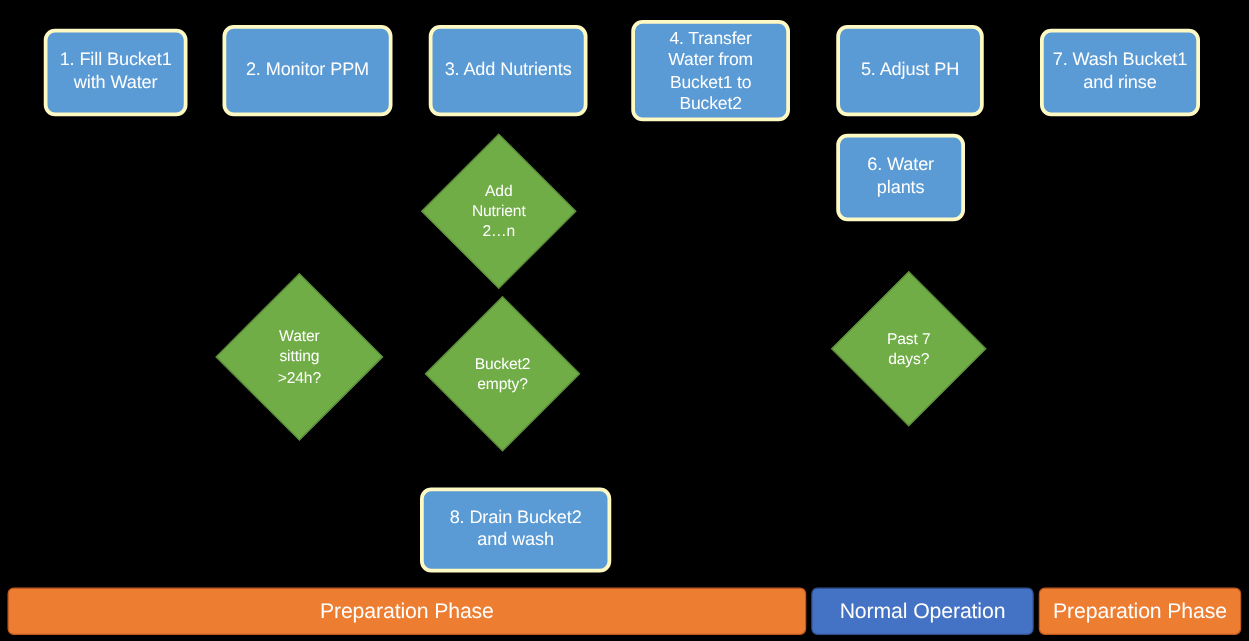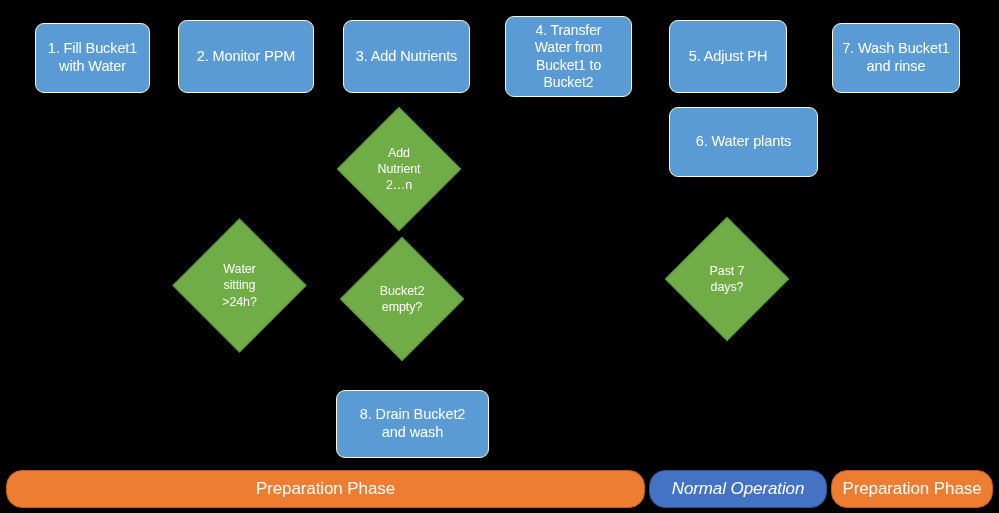--- a/index.html
+++ b/index.html
@@ -14,21 +14,21 @@
     background: #000000;
     overflow: hidden;
     font-family: "Liberation Sans", sans-serif;
   }
 
   
   .node-box {
     position: absolute;
     box-sizing: border-box;
     background: #5B9BD5;
-    border: 1px solid #fef9c3;
+    border: 3px solid #fef9c3;
     border-radius: 9px;
     color: #FFFFFF;
     display: flex;
     align-items: center;
     justify-content: center;
     text-align: center;
     line-height: 1.22;
     font-size: 14.5px;
     padding: 2px 6px;
     white-space: pre-line;
@@ -60,36 +60,35 @@
     font-size: 12.5px;
     line-height: 1.3;
     white-space: pre-line;
     letter-spacing: -0.1px;
   }
 
   
   .phase-bar {
     position: absolute;
     box-sizing: border-box;
-    border-radius: 16px;
+    border-radius: 5px;
     display: flex;
     align-items: center;
     justify-content: center;
     color: #FFFFFF;
     font-size: 17px;
     letter-spacing: -0.1px;
   }
   .phase-orange {
     background: #ED7D31;
     border: 1px solid #C15A20;
   }
   .phase-blue {
     background: #4472C4;
     border: 1px solid #2F528F;
-    font-style: italic;
   }
 </style>
 </head>
 <body>
 
 <div id="canvas">
 
   <div class="node-box" style="left:35px;  top:23px;  width:115px; height:70px;">1. Fill Bucket1
 with Water</div>
 
@@ -97,21 +96,21 @@
 
   <div class="node-box" style="left:343px; top:20px;  width:127px; height:73px;">3. Add Nutrients</div>
 
   <div class="node-box" style="left:505px; top:16px;  width:127px; height:81px; font-size:14px;">4. Transfer
 Water from
 Bucket1 to
 Bucket2</div>
 
   <div class="node-box" style="left:669px; top:20px;  width:118px; height:73px;">5. Adjust PH</div>
 
-  <div class="node-box" style="left:669px; top:107px; width:149px; height:70px;">6. Water plants</div>
+  <div class="node-box" style="left:669px; top:107px; width:103px; height:70px;">6. Water plants</div>
 
   <div class="node-box" style="left:832px; top:23px;  width:128px; height:70px;">7. Wash Bucket1
 and rinse</div>
 
   <div class="node-box" style="left:336px; top:390px; width:153px; height:68px;">8. Drain Bucket2
 and wash</div>
 
 
   <div class="node-diamond" style="left:355px; top:125px; width:88px; height:88px;">
     <span class="dia-shape"></span>

